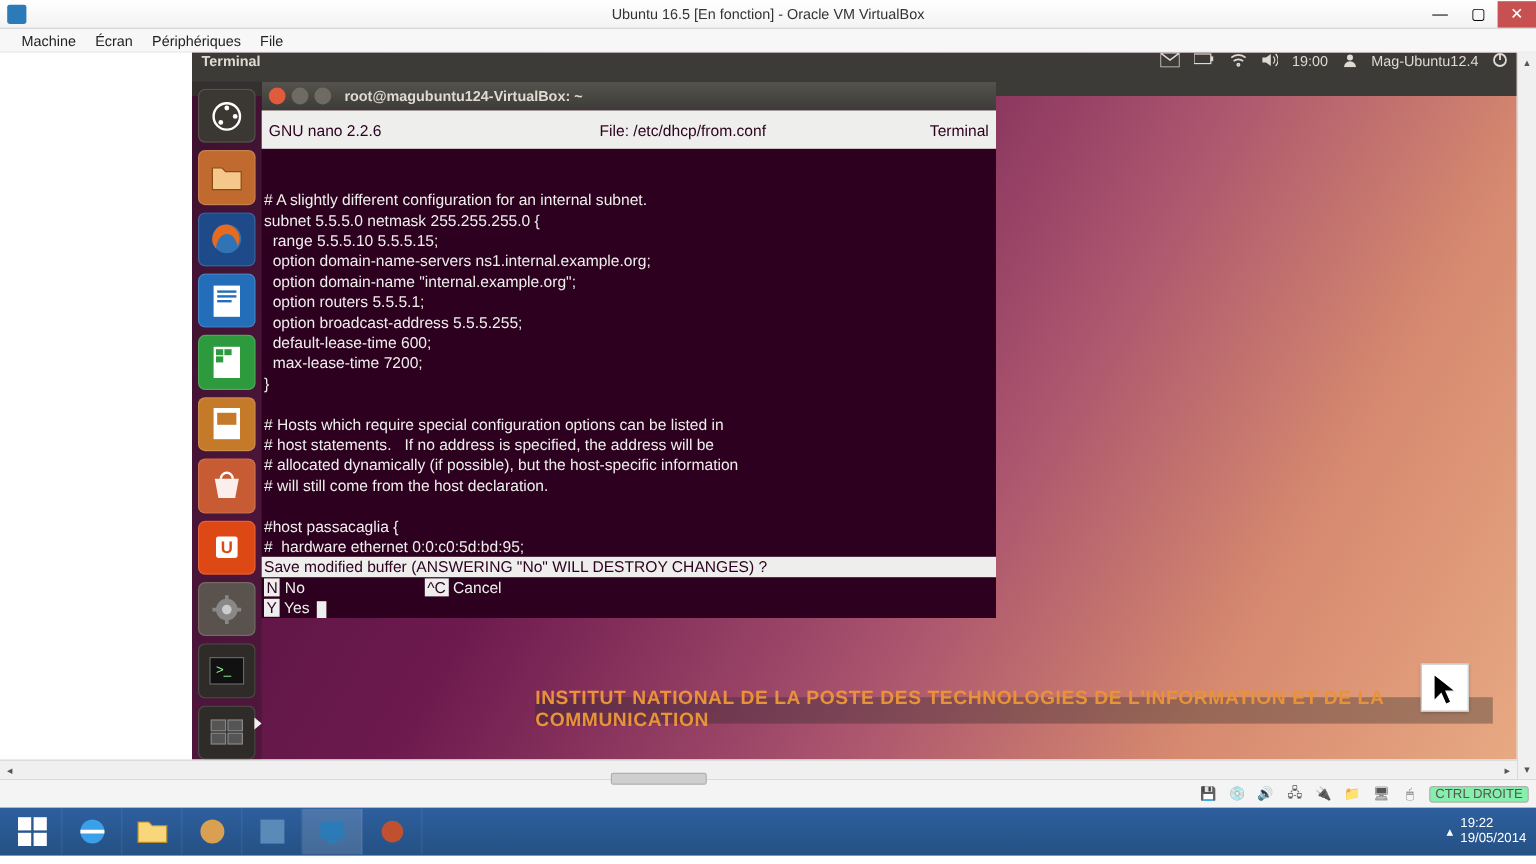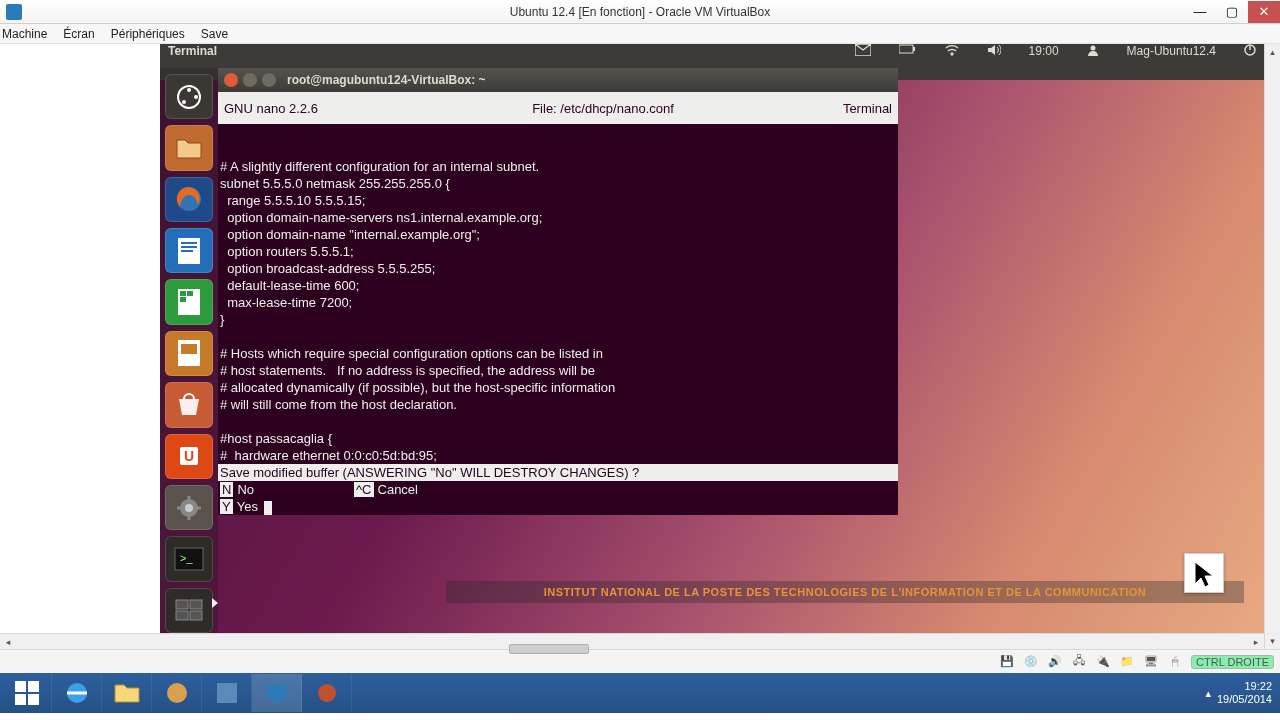--- a/index.html
+++ b/index.html
@@ -7,108 +7,108 @@
 
 .host-titlebar{height:24px;background:linear-gradient(#fff,#f3f3f3);border-bottom:1px solid #d0d0d0;display:flex;align-items:center;font-size:12px;position:relative}
 .host-titlebar .ico{width:16px;height:16px;margin:0 6px;background:#2b7bb9;border-radius:2px;display:inline-block}
 .host-title{position:absolute;left:50%;transform:translateX(-50%);color:#333}
 .host-controls{position:absolute;right:0;display:flex}
 .host-controls div{width:32px;height:22px;display:flex;align-items:center;justify-content:center;font-size:13px}
 .host-min{color:#000}
 .host-max{color:#000}
 .host-close{background:#c75050;color:#fff}
 
-.host-menubar{height:20px;background:#f7f7f7;border-bottom:1px solid #e5e5e5;display:flex;align-items:center;padding-left:2px;font-size:12px;color:#222}
+.host-menubar{height:20px;background:#f7f7f7;border-bottom:1px solid #e5e5e5;display:flex;align-items:center;padding-left:18px;font-size:12px;color:#222}
 .host-menubar span{margin-right:16px}
 
 .vm-area{position:relative;height:605px;background:#fff}
 .vm-scrollbar-v{position:absolute;right:0;top:0;width:16px;height:100%;background:#f0f0f0;border-left:1px solid #d8d8d8;display:flex;flex-direction:column;align-items:center;font-size:9px;color:#555}
 .vm-scrollbar-v .arrow{height:16px;display:flex;align-items:center;justify-content:center;width:100%}
 .vm-scrollbar-v .track{flex:1}
 .vm-scrollbar-h{position:absolute;left:0;bottom:0;right:16px;height:16px;background:#f0f0f0;border-top:1px solid #d8d8d8;display:flex;align-items:center;font-size:9px;color:#555}
 .vm-scrollbar-h .arrow{width:16px;display:flex;align-items:center;justify-content:center}
 .vm-scrollbar-h .track{flex:1;position:relative}
 .vm-scrollbar-h .thumb{position:absolute;left:40%;width:80px;height:10px;top:2px;background:#cfcfcf;border:1px solid #b0b0b0;border-radius:2px}
 
 .desktop{position:absolute;left:160px;top:0;right:16px;bottom:16px;background:linear-gradient(120deg,#4a1038 0%,#6d1a4f 35%,#a9536e 60%,#d6896f 80%,#e7a982 100%)}
 
 .unity-panel{height:36px;background:#3c3b37;color:#dfdbd2;display:flex;align-items:flex-start;font-size:12px;padding:0 8px;font-family:"Ubuntu","Segoe UI",sans-serif}
 .unity-panel .panel-title{font-weight:bold}
 .unity-panel .spacer{flex:1}
-.unity-panel .ind{margin-left:28px;display:flex;align-items:center}
+.unity-panel .ind{margin-left:12px;display:flex;align-items:center}
 .unity-panel svg{fill:#dfdbd2}
 
 .launcher{position:absolute;left:160px;top:24px;width:58px;bottom:16px;background:rgba(30,20,30,.28);display:flex;flex-direction:column;align-items:center;padding-top:6px;gap:6px}
 .launcher .tile{width:48px;height:48px;border-radius:6px;display:flex;align-items:center;justify-content:center;box-shadow:inset 0 0 0 1px rgba(255,255,255,.15)}
 .tile.dash{background:#3b3732}
 .tile.files{background:#c06a2f}
 .tile.firefox{background:#1f4a8a}
 .tile.writer{background:#246eb9}
 .tile.calc{background:#2e9a3e}
 .tile.impress{background:#c47a29}
 .tile.sw{background:#c65b34}
 .tile.ubuntu{background:#dd4814}
 .tile.settings{background:#5a524c}
 .tile.term{background:#2e2b28}
 .tile.disp{background:#2e2b28}
 .launcher .arrow-ind{position:absolute;left:52px;width:0;height:0;border-top:5px solid transparent;border-bottom:5px solid transparent;border-left:6px solid #f0f0f0}
 
-.termwin{position:absolute;left:58px;top:24px;width:680px;background:#2c001e;font-family:"Ubuntu Mono","DejaVu Sans Mono",monospace;font-size:13px;line-height:17px;color:#eeeeec}
+.termwin{position:absolute;left:58px;top:24px;width:612px;background:#2c001e;font-family:"Ubuntu Mono","DejaVu Sans Mono",monospace;font-size:13px;line-height:17px;color:#eeeeec}
 .term-title{height:24px;background:linear-gradient(#54534d,#3c3b37);display:flex;align-items:center;padding:0 6px;color:#dfdbd2;font-family:"Ubuntu","Segoe UI",sans-serif;font-size:12px}
 .term-title .tbtn{width:14px;height:14px;border-radius:50%;margin-right:5px}
 .tbtn.close{background:#df5b3c}
 .tbtn.min{background:#6e6b63}
 .tbtn.max{background:#6e6b63}
 .term-title .ttxt{margin-left:6px;font-weight:bold}
 .nano-header{background:#eeeeec;color:#2c001e;display:flex;padding:16px 6px;height:17px;align-items:center;font-weight:normal}
 .nano-header .ver{flex:0 0 180px}
 .nano-header .file{flex:1;text-align:center}
 .nano-header .mod{flex:0 0 90px;text-align:right}
 .editor{padding:0 2px;white-space:pre;color:#eeeeec}
 .prompt-line{background:#eeeeec;color:#2c001e;padding:0 2px}
 .opt-line{color:#eeeeec;padding:0 2px}
 .opt-line .key{background:#eeeeec;color:#2c001e;padding:0 2px;margin-right:4px}
 .opt-line .cursor{display:inline-block;width:8px;height:14px;background:#eeeeec;vertical-align:middle;margin-left:6px}
 .opt-line .sp{display:inline-block;width:100px}
 
-.watermark{position:absolute;left:286px;right:20px;bottom:30px;height:22px;display:flex;align-items:center;justify-content:center;color:#e8923a;font-size:11px;letter-spacing:.5px;pointer-events:none;background:rgba(40,40,40,.35);font-weight:bold}
+.watermark{position:absolute;left:286px;right:20px;bottom:30px;height:22px;display:flex;align-items:center;justify-content:center;color:#e8923a;font-size:16px;letter-spacing:.5px;pointer-events:none;background:rgba(40,40,40,.35);font-weight:bold}
 
 .vbox-status{height:24px;background:#f4f4f4;border-top:1px solid #d8d8d8;display:flex;align-items:center;justify-content:flex-end;padding:0 6px;font-size:11px;color:#555;gap:8px}
 .vbox-status .sbicon{width:16px;height:16px;display:flex;align-items:center;justify-content:center}
 .vbox-status .hostkey{border:1px solid #b0b0b0;border-radius:3px;padding:0 4px;background:#86efac}
 
 .cursor-img{position:absolute;right:40px;bottom:40px;width:40px;height:40px;background:#fff;border:1px solid #ccc;box-shadow:0 1px 3px rgba(0,0,0,.3)}
 
 .taskbar{height:40px;background:linear-gradient(#2e5f9e,#245184);display:flex;align-items:center;padding-left:2px}
 .taskbar .tb-item{width:50px;height:38px;display:flex;align-items:center;justify-content:center;border-right:1px solid rgba(255,255,255,.08)}
 .taskbar .tb-item.active{background:rgba(255,255,255,.15)}
 .taskbar .spacer{flex:1}
 .taskbar .tray{display:flex;align-items:center;color:#fff;font-size:11px;padding-right:8px;gap:6px}
-.taskbar .tray .clock{text-align:right;line-height:13px}
+.taskbar .tray .clock{line-height:13px}
 
 .left-gap{position:absolute;left:0;top:0;width:160px;bottom:16px;background:#fff}
 </style>
 </head>
 <body>
 
 <div class="host-titlebar">
   <span class="ico"></span>
-  <span class="host-title">Ubuntu 12.4 [En fonction] - Oracle VM VirtualBox</span>
+  <span class="host-title">Ubuntu 16.5 [En fonction] - Oracle VM VirtualBox</span>
   <div class="host-controls">
     <div class="host-min">—</div>
     <div class="host-max">▢</div>
     <div class="host-close">✕</div>
   </div>
 </div>
 
 <div class="host-menubar">
   <span>Machine</span>
   <span>Écran</span>
   <span>Périphériques</span>
-  <span>Save</span>
+  <span>File</span>
 </div>
 
 <div class="vm-area">
   <div class="left-gap"></div>
 
   <div class="desktop">
 
     <div class="unity-panel">
       <span class="panel-title">Terminal</span>
       <span class="spacer"></span>
@@ -152,21 +152,21 @@
 
     <div class="termwin">
       <div class="term-title">
         <span class="tbtn close"></span>
         <span class="tbtn min"></span>
         <span class="tbtn max"></span>
         <span class="ttxt">root@magubuntu124-VirtualBox: ~</span>
       </div>
       <div class="nano-header">
         <span class="ver">GNU nano 2.2.6</span>
-        <span class="file">File: /etc/dhcp/nano.conf</span>
+        <span class="file">File: /etc/dhcp/from.conf</span>
         <span class="mod">Terminal</span>
       </div>
       <div class="editor" id="editor-lines">
 
 # A slightly different configuration for an internal subnet.
 subnet 5.5.5.0 netmask 255.255.255.0 {
   range 5.5.5.10 5.5.5.15;
   option domain-name-servers ns1.internal.example.org;
   option domain-name "internal.example.org";
   option routers 5.5.5.1;

